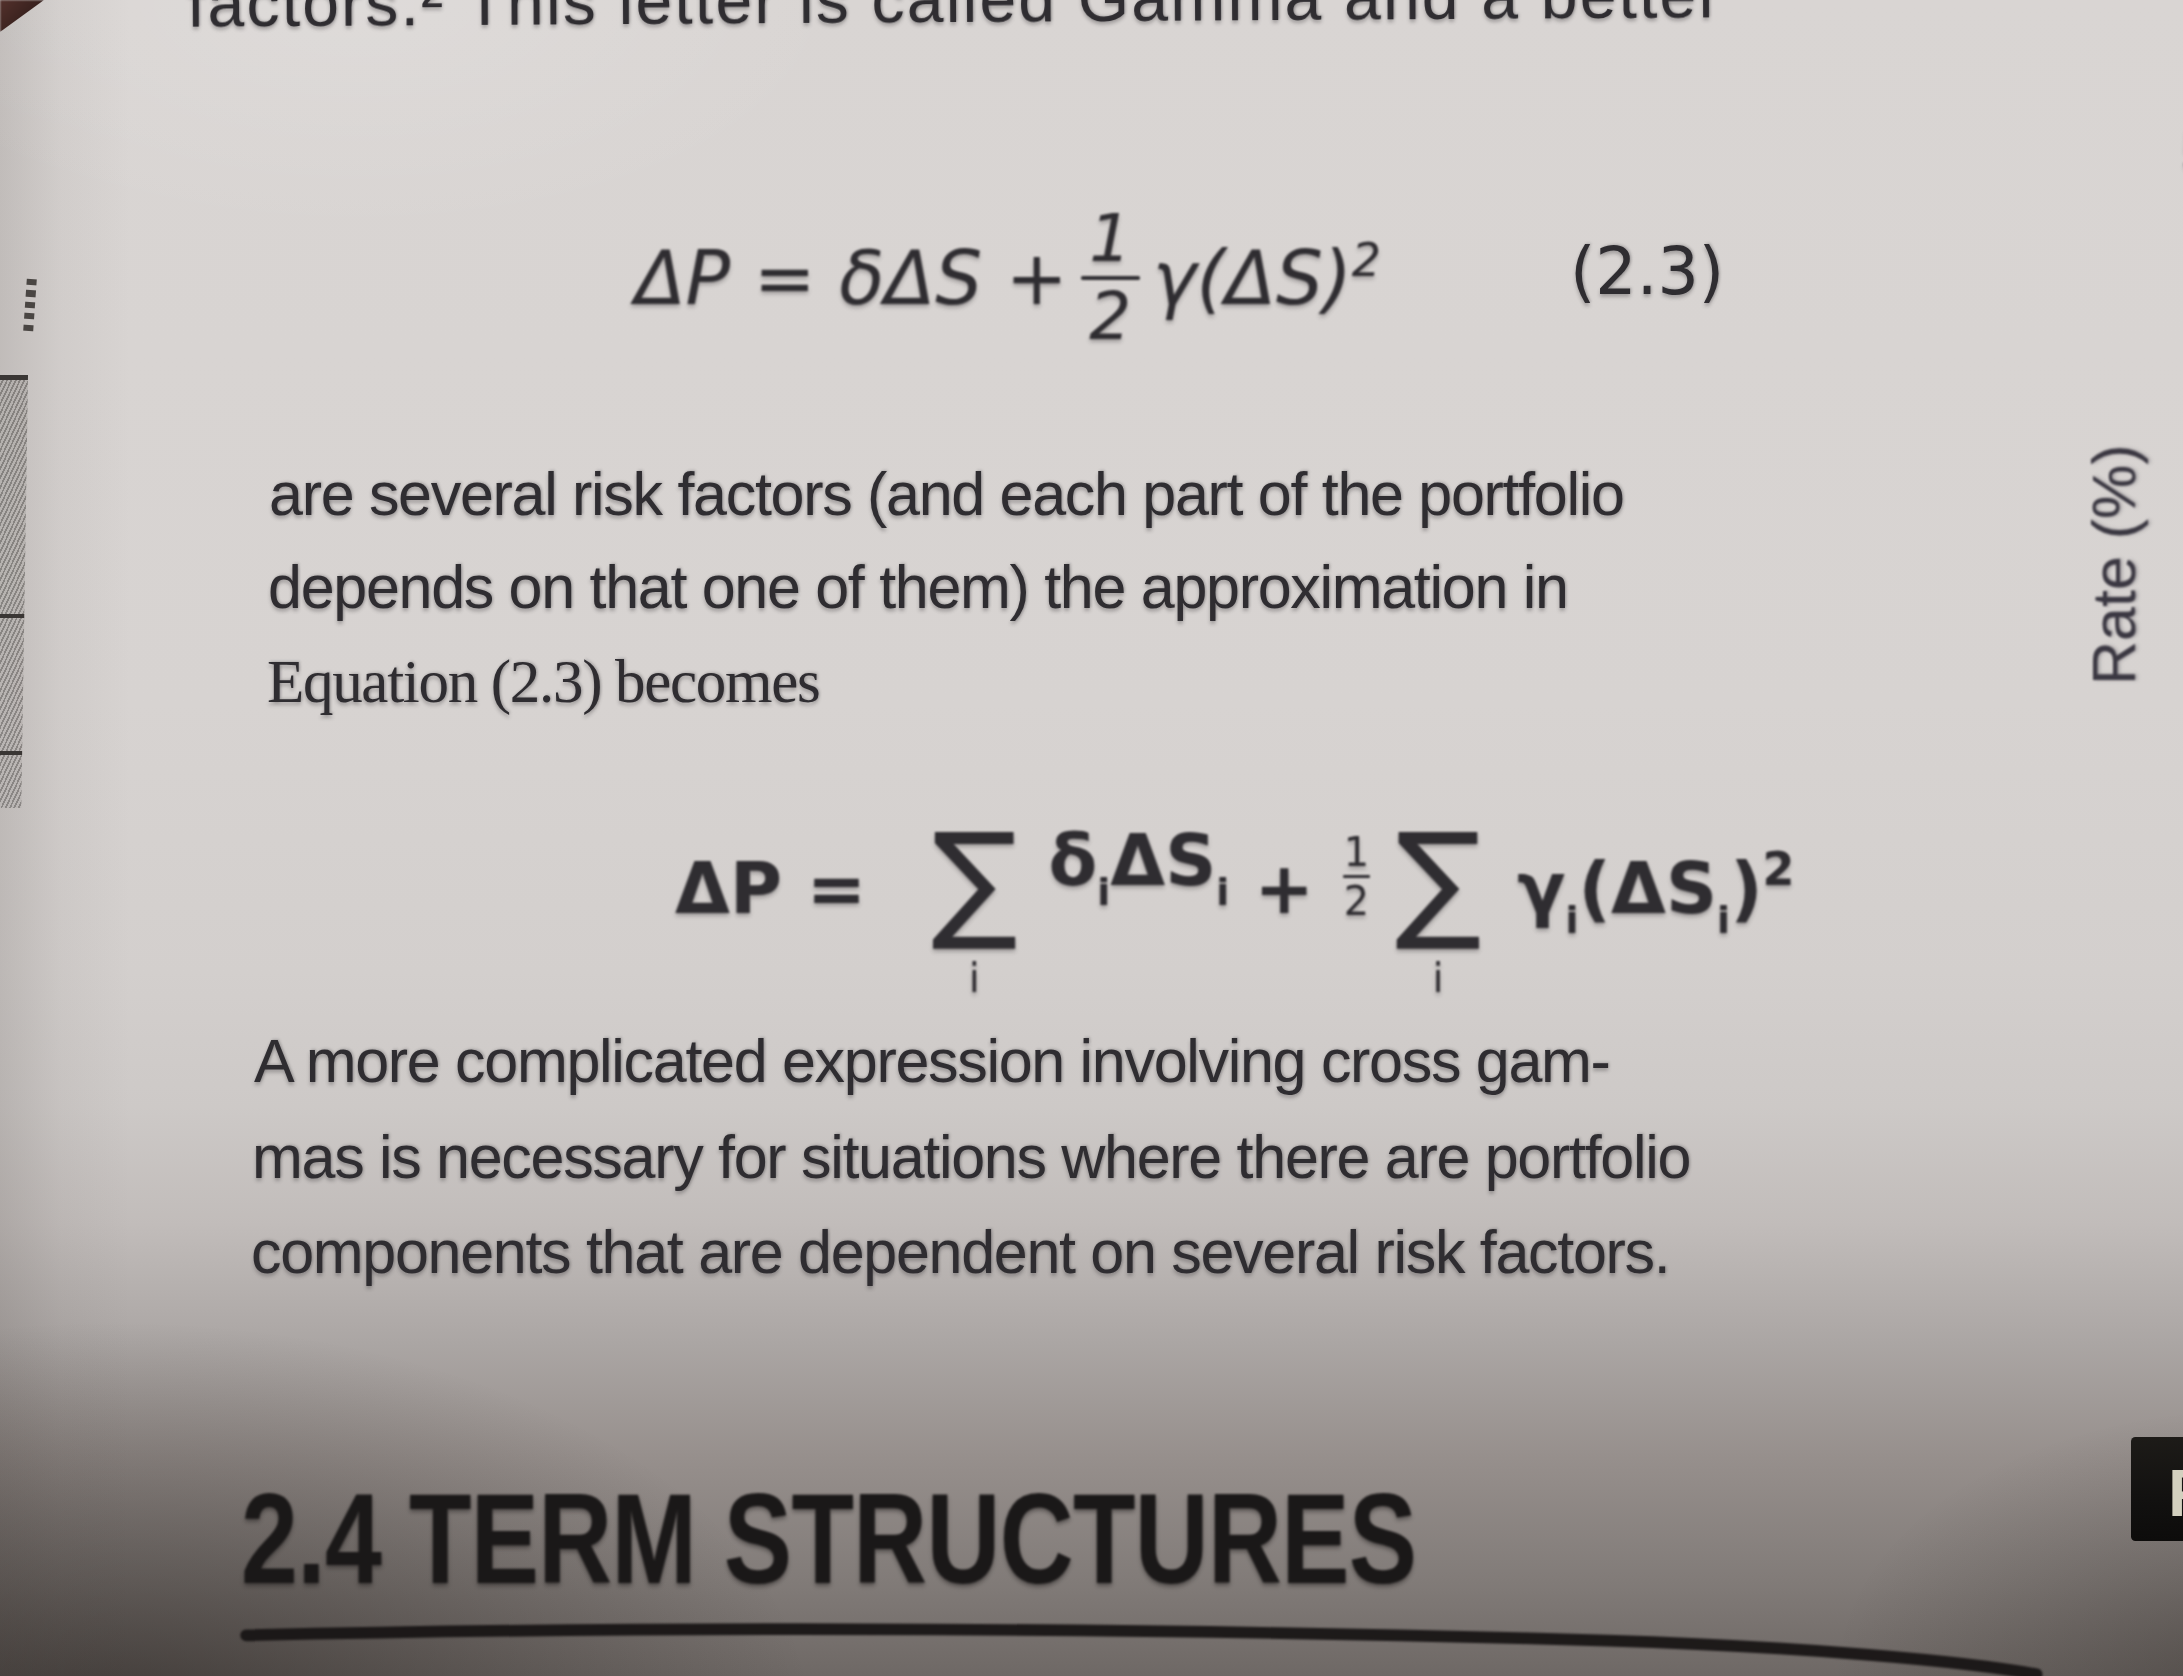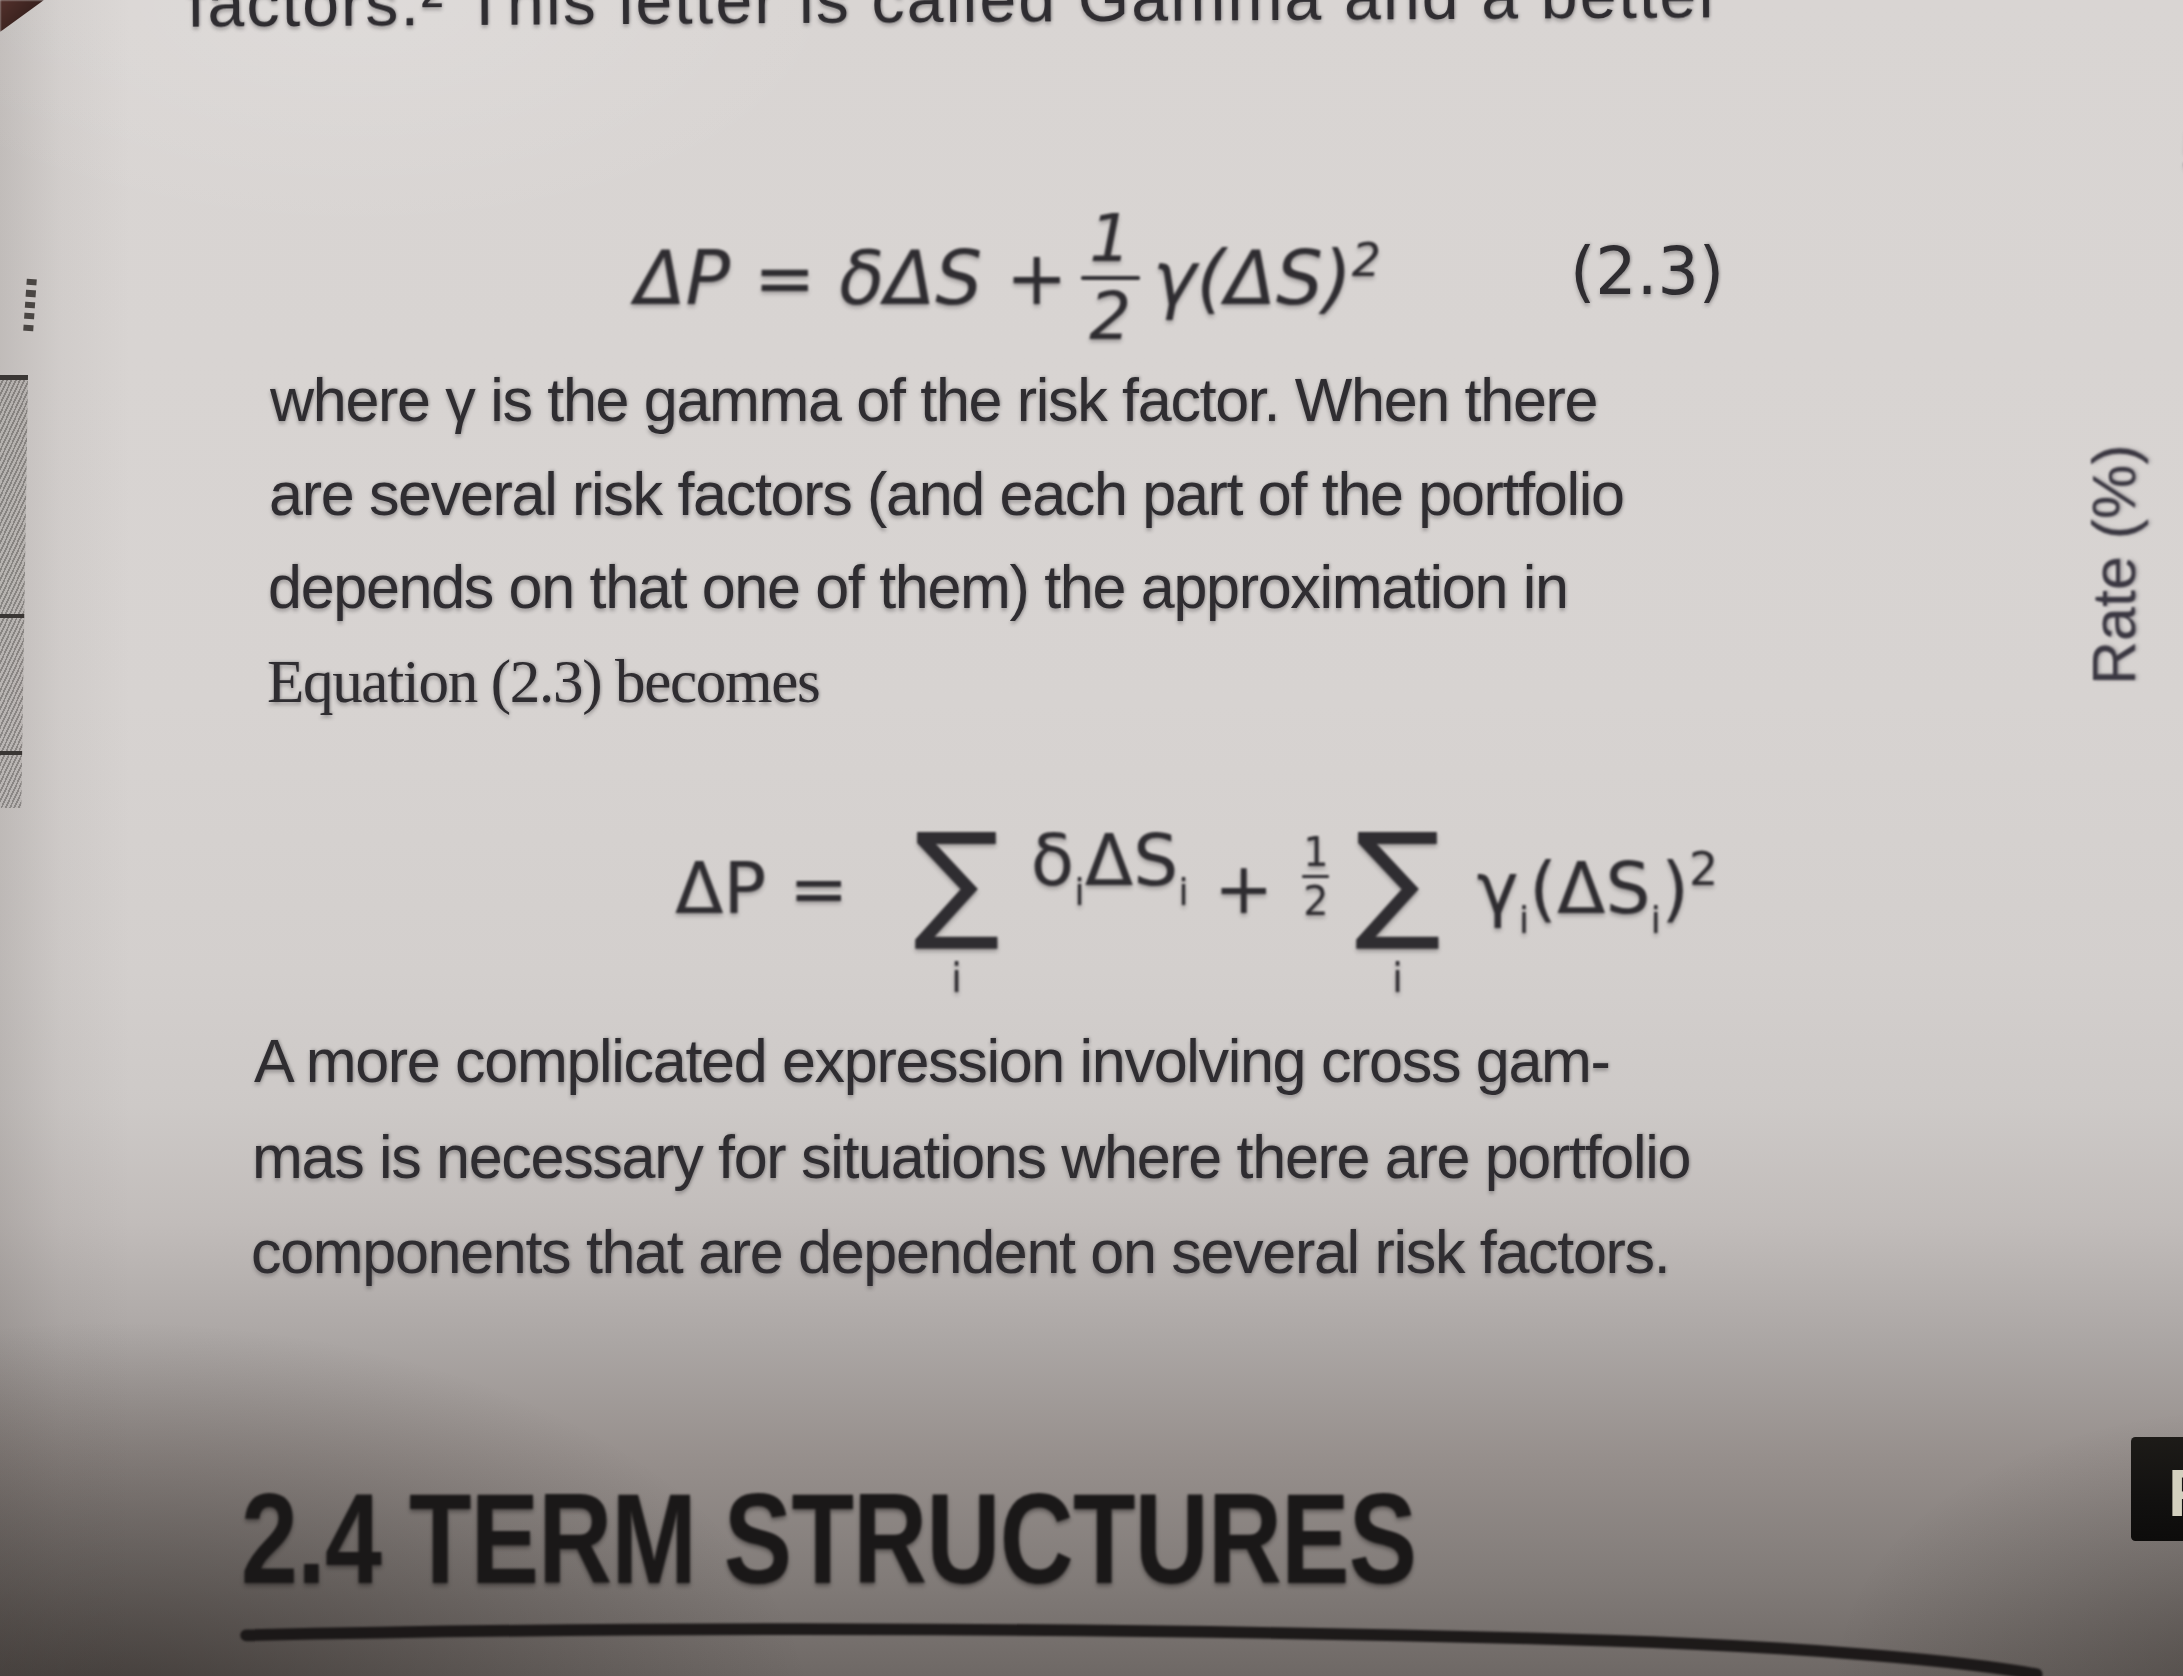--- a/index.html
+++ b/index.html
@@ -20,21 +20,21 @@
        filter:blur(0.8px);text-shadow:0 2.6px 3.9px rgba(42,40,44,0.30);font-style:italic;}
   .eq1 .main{font-size:74px;line-height:1;}
   .vfrac{display:flex;flex-direction:column;align-items:center;gap:4.4px;}
   .vfrac .fn{font-size:66px;line-height:1;}
   .vfrac .bar{width:59px;height:3.9px;background:#2f2d31;border-radius:1.7px;}
   .sup{font-size:46px;vertical-align:28px;line-height:0;}
   .sub{font-size:38px;vertical-align:-20px;line-height:0;}
   
   .eq2{position:absolute;left:675px;top:813px;display:flex;align-items:flex-start;
        filter:blur(0.8px);text-shadow:0 2.6px 3.9px rgba(42,40,44,0.30);}
-  .eq2 .bl{font-size:71px;line-height:1;margin-top:40px;}
+  .eq2 .bl{font-size:71px;line-height:1;margin-top:40px;font-weight:bold;}
   .sigcol{display:flex;flex-direction:column;align-items:center;margin-top:7.9px;}
   .sigma{font-size:128px;line-height:0.92;font-family:"DejaVu Sans",sans-serif;}
   .sigidx{font-size:40px;line-height:1;margin-top:19px;}
   .vfrac-s{display:flex;flex-direction:column;align-items:center;gap:3.1px;margin-top:19px;}
   .vfrac-s .fn{font-size:40px;line-height:1;}
   .vfrac-s .bar{width:27px;height:3.1px;background:#2f2d31;border-radius:1.3px;}
   
   .heading{position:absolute;left:241px;top:1475px;font-size:128px;font-weight:700;line-height:1;
            letter-spacing:-0.9px;color:#1a1818;transform:scaleX(0.80);transform-origin:left top;
            filter:blur(1px);text-shadow:0 3.1px 4.4px rgba(20,18,18,0.40);white-space:nowrap;}
@@ -85,21 +85,20 @@
     <span class="main">ΔP = δΔS +</span>
     <span class="vfrac">
       <span class="fn">1</span>
       <span class="bar"></span>
       <span class="fn">2</span>
     </span>
     <span class="main"><span>γ(ΔS)</span><span class="sup">2</span></span>
   </div>
   <div class="txt eqtxt" style="left:1570px;top:239px;font-size:65px;letter-spacing:0;">(2.3)</div>
 
-  <div class="txt" style="left:270px;top:370px;">where γ is the gamma of the risk factor. When there</div>
   <div class="txt" style="left:269px;top:464px;">are several risk factors (and each part of the portfolio</div>
   <div class="txt" style="left:268px;top:557px;">depends on that one of them) the approximation in</div>
   <div class="txt" style="left:267px;top:651px;font-family:Liberation Serif, serif;">Equation (2.3) becomes</div>
 
   <div class="eq2 eqtxt">
     <span class="bl">ΔP =</span>
     <span class="sigcol" style="margin-left:65px;">
       <span class="sigma">∑</span>
       <span class="sigidx">i</span>
     </span>

